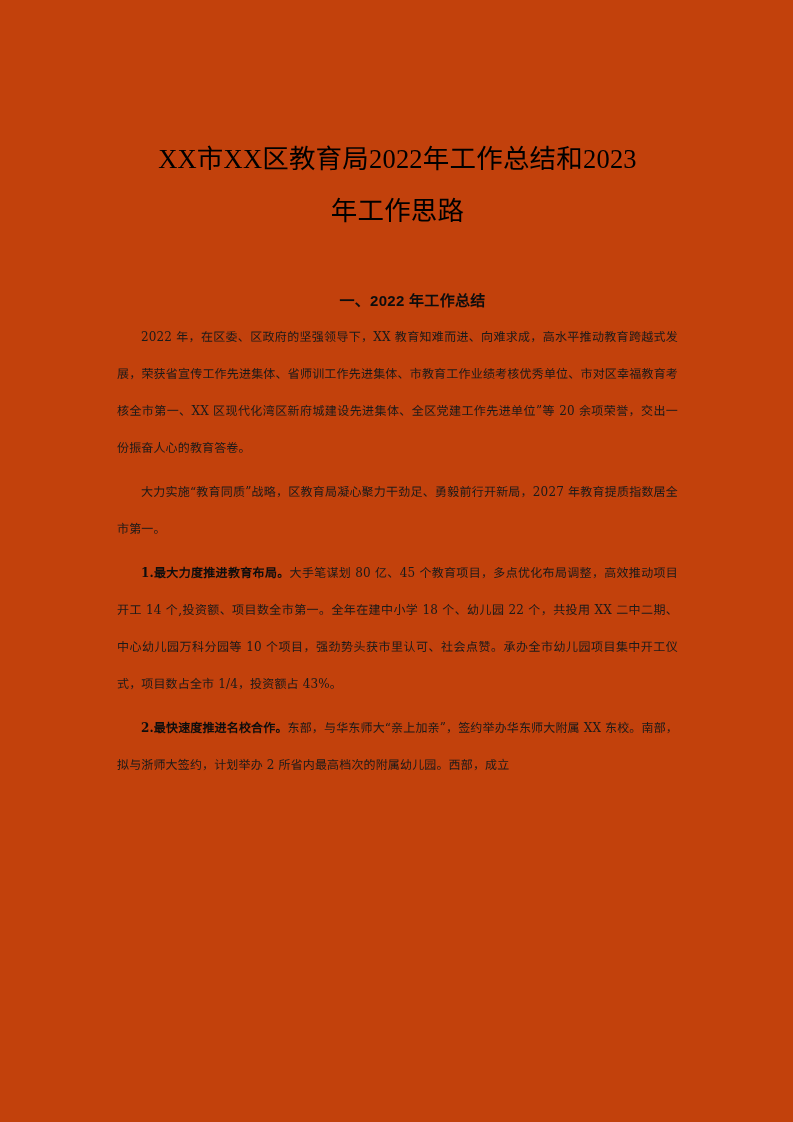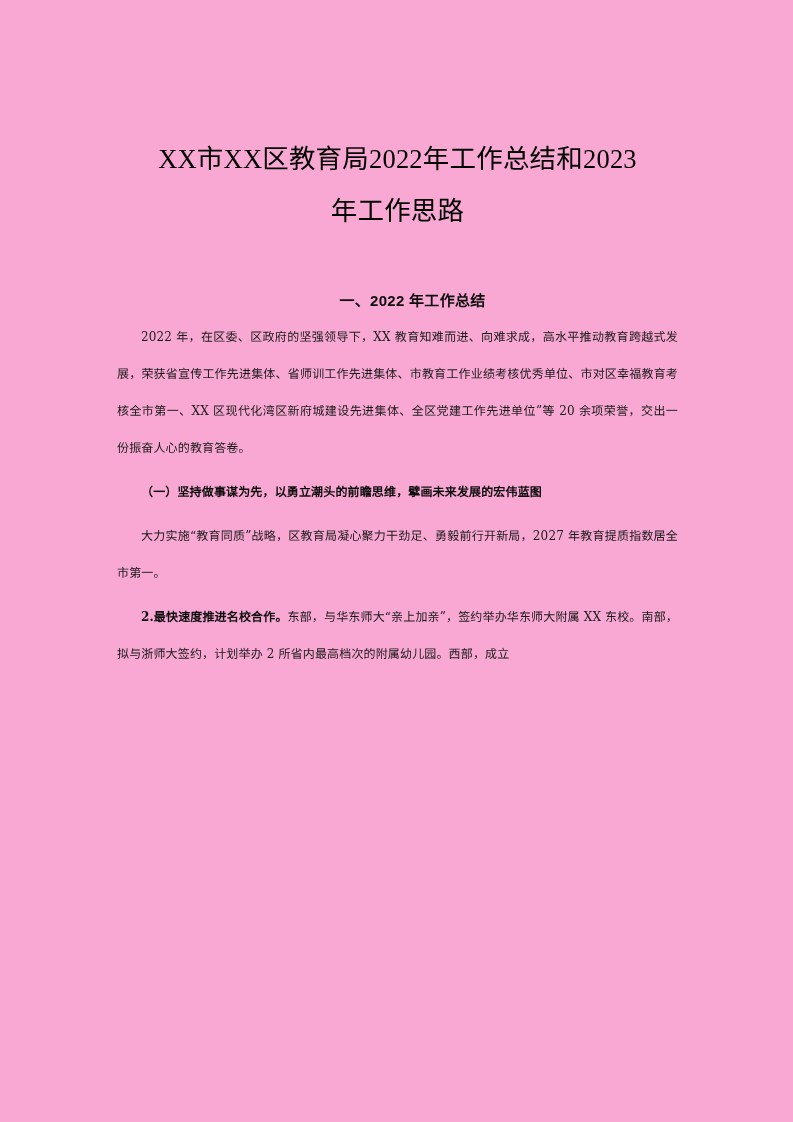--- a/index.html
+++ b/index.html
@@ -7,21 +7,21 @@
     margin: 0;
     padding: 0;
     background: #ffffff;
   }
 
   .page {
     position: relative;
     width: 793px;
     height: 1122px;
     margin: 0 auto;
-    background: #f9a8d4;
+    background: #c2410c;
     overflow: hidden;
     box-sizing: border-box;
   }
 
   .content {
     position: absolute;
     left: 117px;
     top: 0;
     width: 561px;
   }
@@ -95,21 +95,21 @@
 
     <h1 class="doc-title">
       <span>XX市XX区教育局2022年工作总结和2023</span><br>
       <span>年工作思路</span>
     </h1>
 
     <h2 class="section-heading">一、2022 年工作总结</h2>
 
     <p class="body-block para">2022 年，在区委、区政府的坚强领导下，XX 教育知难而进、向难求成，高水平推动教育跨越式发展，荣获省宣传工作先进集体、省师训工作先进集体、市教育工作业绩考核优秀单位、市对区幸福教育考核全市第一、XX 区现代化湾区新府城建设先进集体、全区党建工作先进单位”等 20 余项荣誉，交出一份振奋人心的教育答卷。</p>
 
-    <p class="body-block sub-heading">（一）坚持做事谋为先，以勇立潮头的前瞻思维，擘画未来发展的宏伟蓝图</p>
 
     <p class="body-block para para-gap">大力实施“教育同质”战略，区教育局凝心聚力干劲足、勇毅前行开新局，2027 年教育提质指数居全市第一。</p>
 
+    <p class="body-block para para-gap"><span class="lead">1.最大力度推进教育布局。</span><span>大手笔谋划 80 亿、45 个教育项目，多点优化布局调整，高效推动项目开工 14 个,投资额、项目数全市第一。全年在建中小学 18 个、幼儿园 22 个，共投用 XX 二中二期、中心幼儿园万科分园等 10 个项目，强劲势头获市里认可、社会点赞。承办全市幼儿园项目集中开工仪式，项目数占全市 1/4，投资额占 43%。</span></p>
 
     <p class="body-block para para-gap"><span class="lead">2.最快速度推进名校合作。</span><span>东部，与华东师大“亲上加亲”，签约举办华东师大附属 XX 东校。南部，拟与浙师大签约，计划举办 2 所省内最高档次的附属幼儿园。西部，成立</span></p>
 
   </div>
 </div>
 
 </body></html>

